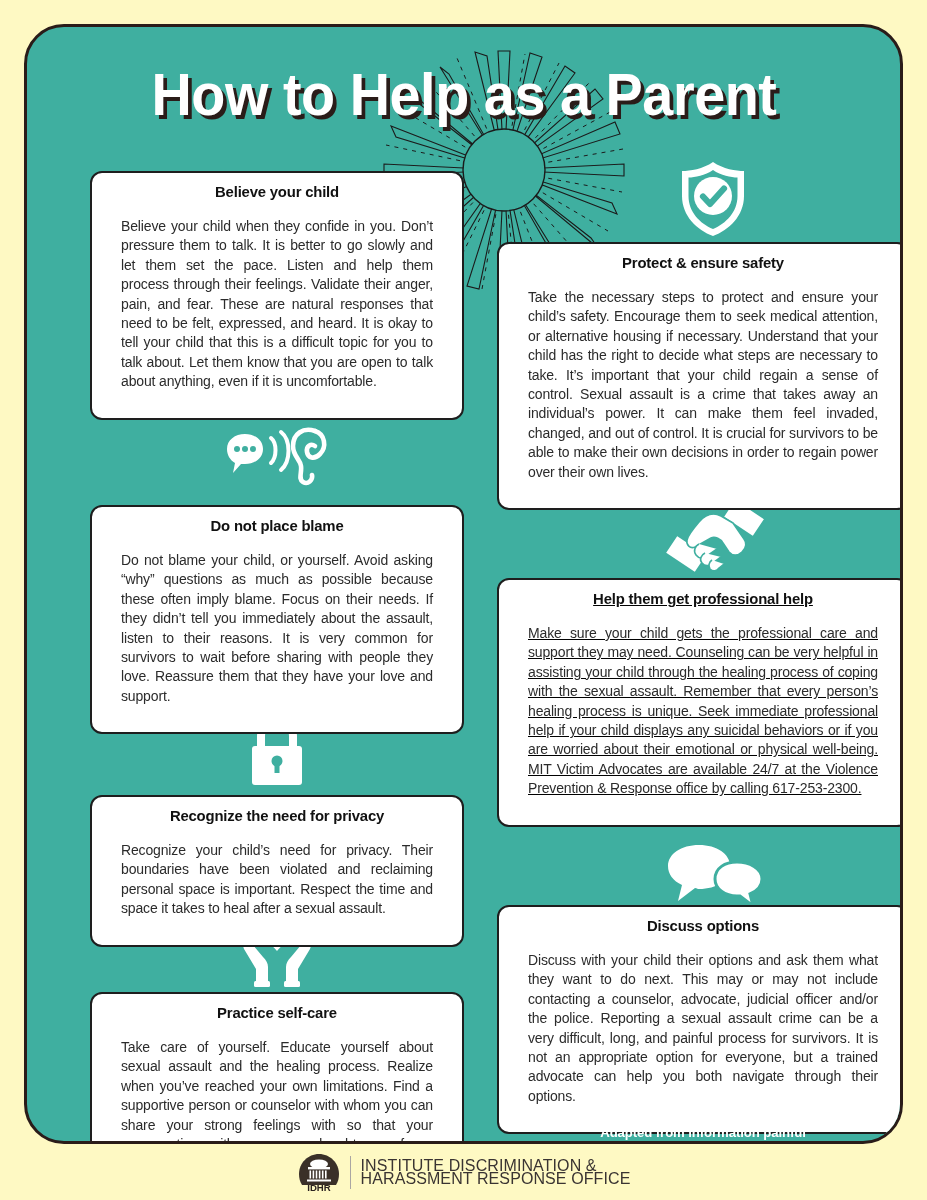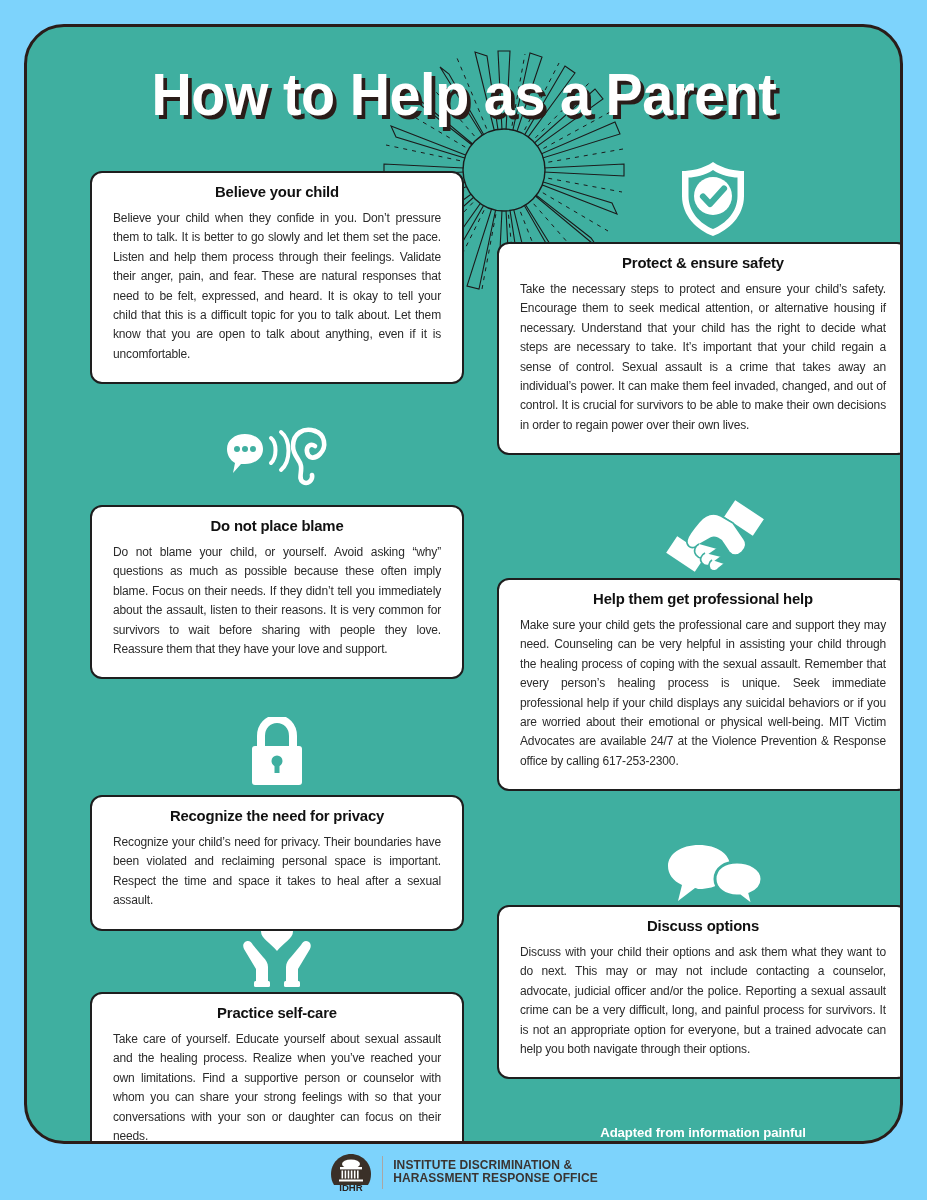--- a/index.html
+++ b/index.html
@@ -6,21 +6,21 @@
   html,body{margin:0;padding:0;}
   body{
     width:927px;height:1200px;
     background:#ffffff;
     font-family:"Liberation Sans", sans-serif;
     overflow:hidden;
   }
   .page{
     position:relative;
     width:927px;height:1200px;
-    background:#7dd3fc;
+    background:#fef9c3;
   }
 
   
   .poster{
     position:absolute;
     left:24px; top:24px;
     width:879px; height:1120px;
     background:#3FAFA0;
     border:3px solid #2A1C19;
     border-radius:40px;
@@ -73,39 +73,39 @@
     font-size:15.5px;
     line-height:19px;
     color:#111111;
     letter-spacing:-0.2px;
     transform:scaleX(0.96);
     margin:0 0 1px 0;
   }
   .card-body{
     text-align:justify;
     text-align-last:left;
-    font-size:12px;
+    font-size:14px;
     line-height:19.4px;
     color:#2b2b2b;
     letter-spacing:-0.15px;
-    margin:8px;
+    margin:16px;
     hyphens:none;
   }
 
   
   .col-left{ left:63px;  width:374px; }
   .col-right{ left:470px; width:412px; }
 
   #card-believe   { top:144px;  }
   #card-blame     { top:478px;  }
   #card-privacy   { top:768px;  }
   #card-selfcare  { top:965px;  }
 
   #card-protect   { top:215px;  }
-  #card-prohelp   { top:551px;  }
+  #card-prohelp   { top:551px;text-decoration:underline;  }
   #card-discuss   { top:878px;  }
 
   
   .icon{
     position:absolute;
     z-index:4;
   }
   #icon-shield   { left:650px; top:133px; width:72px;  height:78px;}
   #icon-ear      { left:196px; top:398px; width:108px; height:62px;}
   #icon-handshake{ left:636px; top:470px; width:104px; height:78px;}
@@ -143,23 +143,23 @@
     position:relative;
     width:44px; height:40px;
     margin-right:9px;
   }
   .idhr-divider{
     width:1px; height:33px;
     background:#aaa6a3;
     margin-right:10px;
   }
   .footer-text{
-    font-size:12px;
+    font-size:16px;
     line-height:13px;
-    font-weight:bold;
+    font-weight:normal;
     color:#3a3432;
     letter-spacing:0.1px;
     text-transform:uppercase;
   }
 </style>
 </head>
 <body>
 
 <div class="page">
   <div class="poster">

